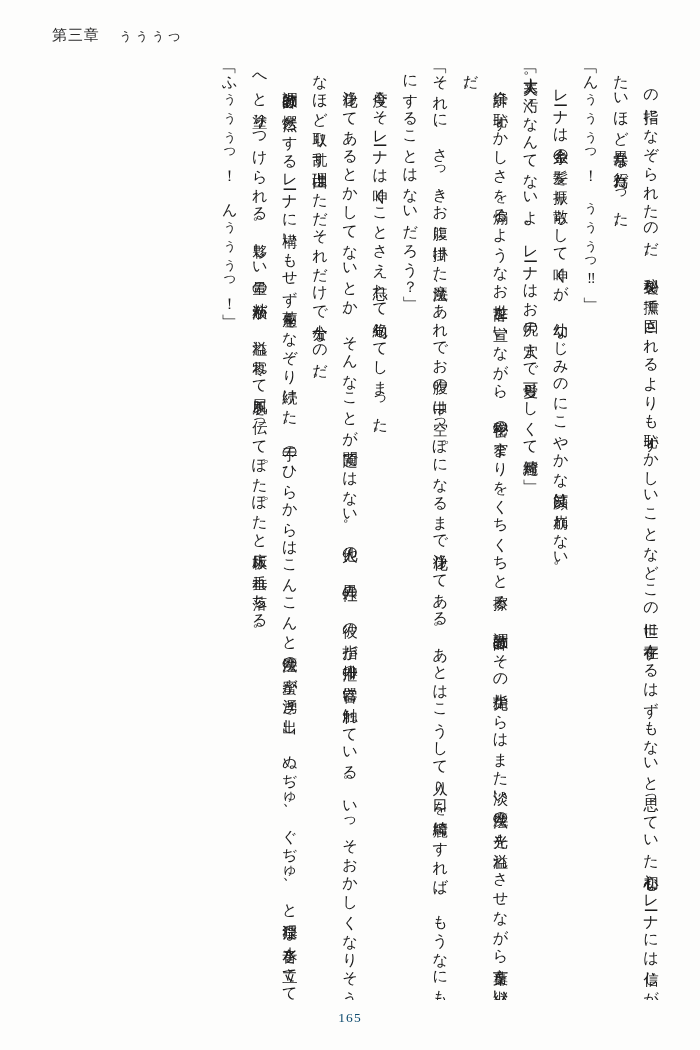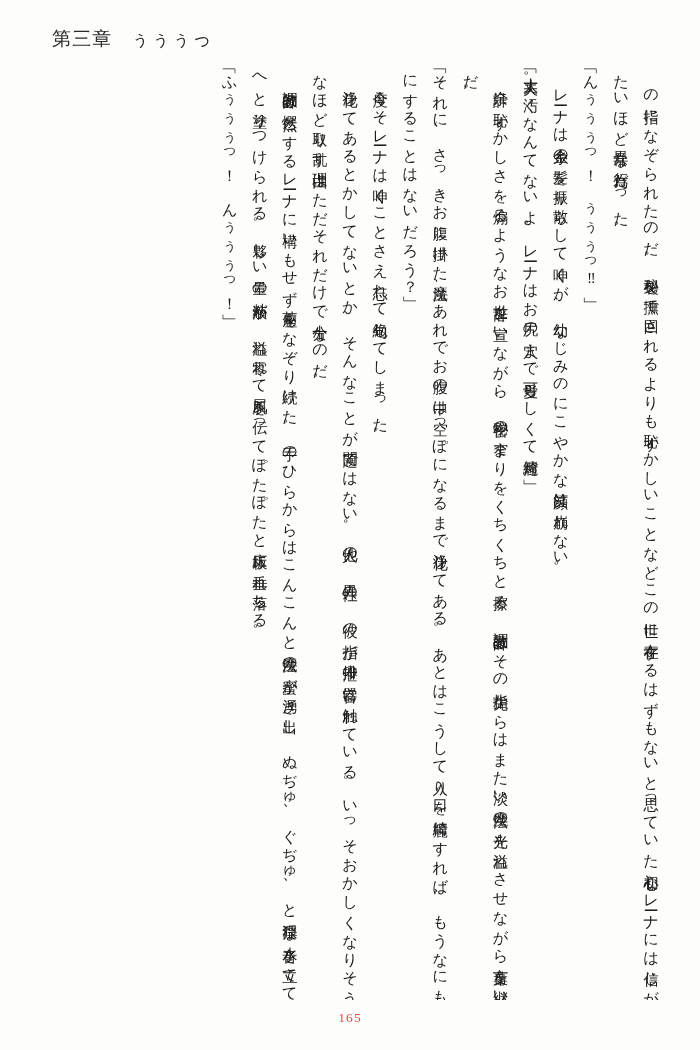--- a/index.html
+++ b/index.html
@@ -27,21 +27,21 @@
     flex-direction: column;
   }
   
   .running-head {
     height: 34px;
     flex: 0 0 auto;
     display: flex;
     align-items: flex-start;
     justify-content: flex-start;
     padding-left: 22px;
-    font-size: 19px;
+    font-size: 15px;
     letter-spacing: 0.06em;
     color: #2a2a2a;
   }
   .running-head .chapter-number {
     margin-right: 18px;
   }
   
   .body-area {
     flex: 1 1 auto;
     position: relative;
@@ -70,21 +70,21 @@
     text-indent: 0;
   }
   
   .folio {
     flex: 0 0 auto;
     height: 26px;
     display: flex;
     align-items: flex-end;
     justify-content: center;
     font-size: 13.5px;
-    color: #ef4444;
+    color: #0c4a6e;
     letter-spacing: 0.08em;
   }
 </style>
 </head>
 <body>
 
 <div class="page">
 
   <div class="running-head">
     <span class="chapter-number">第三章</span>

